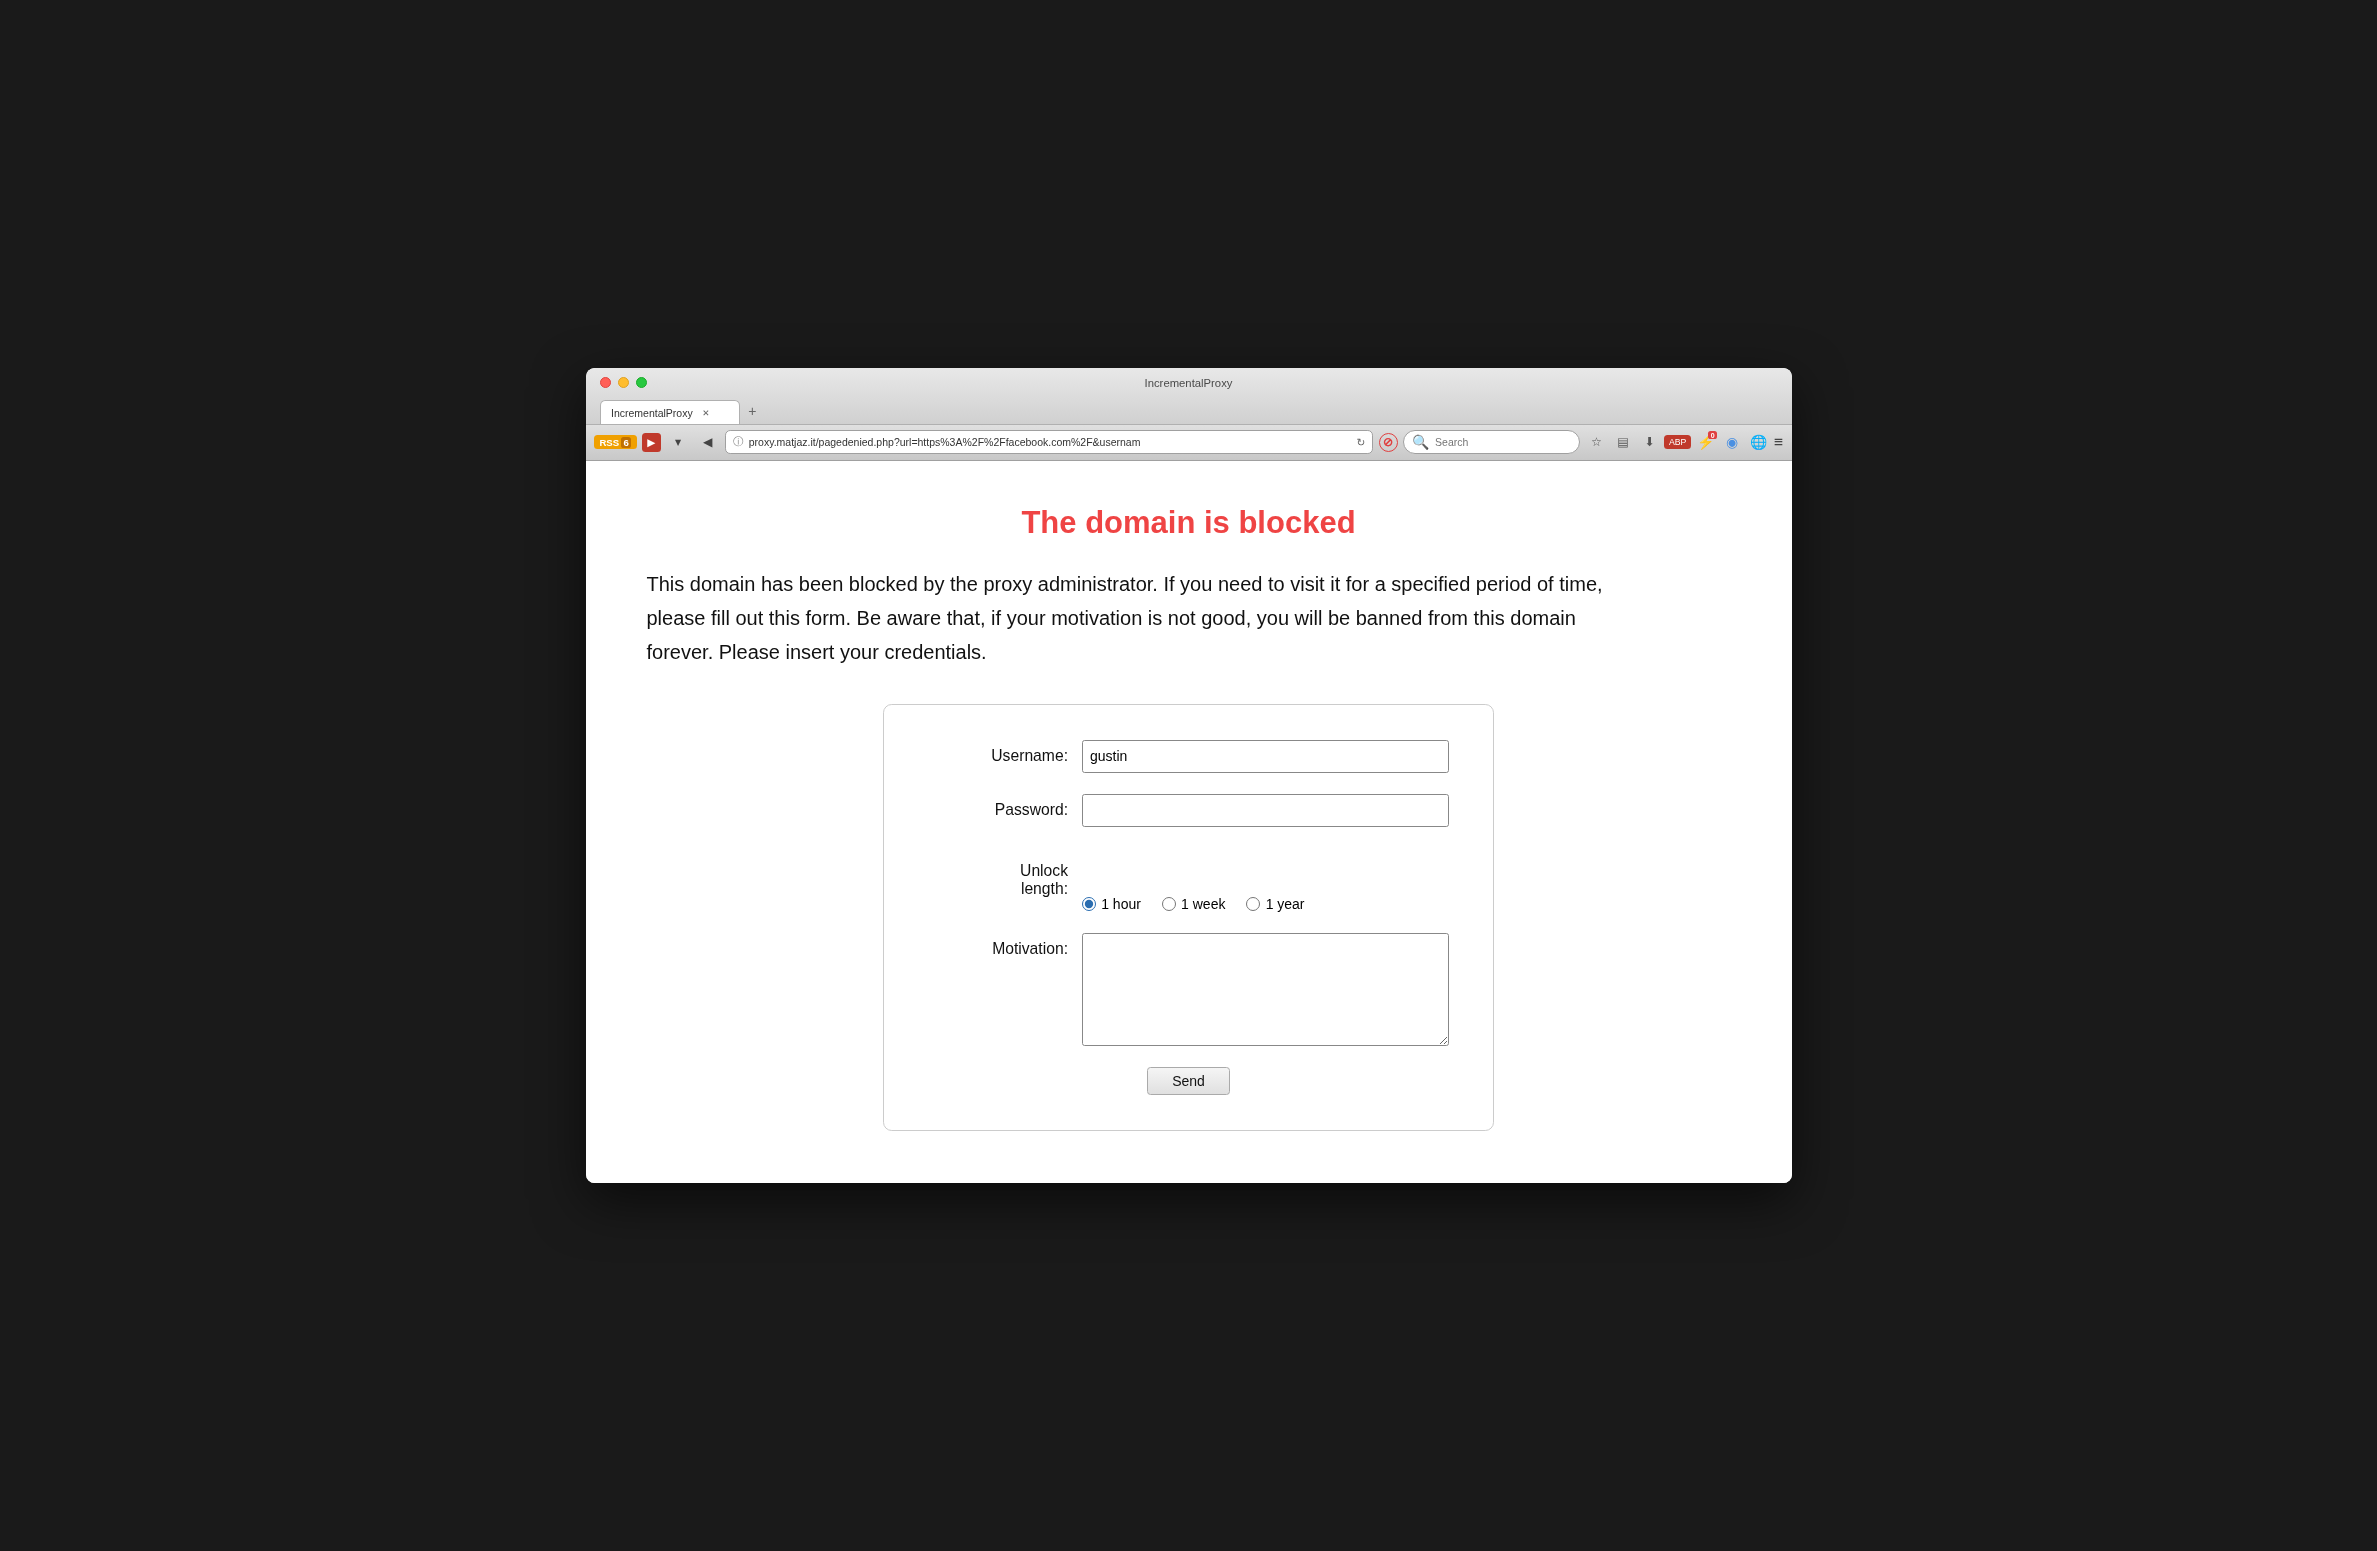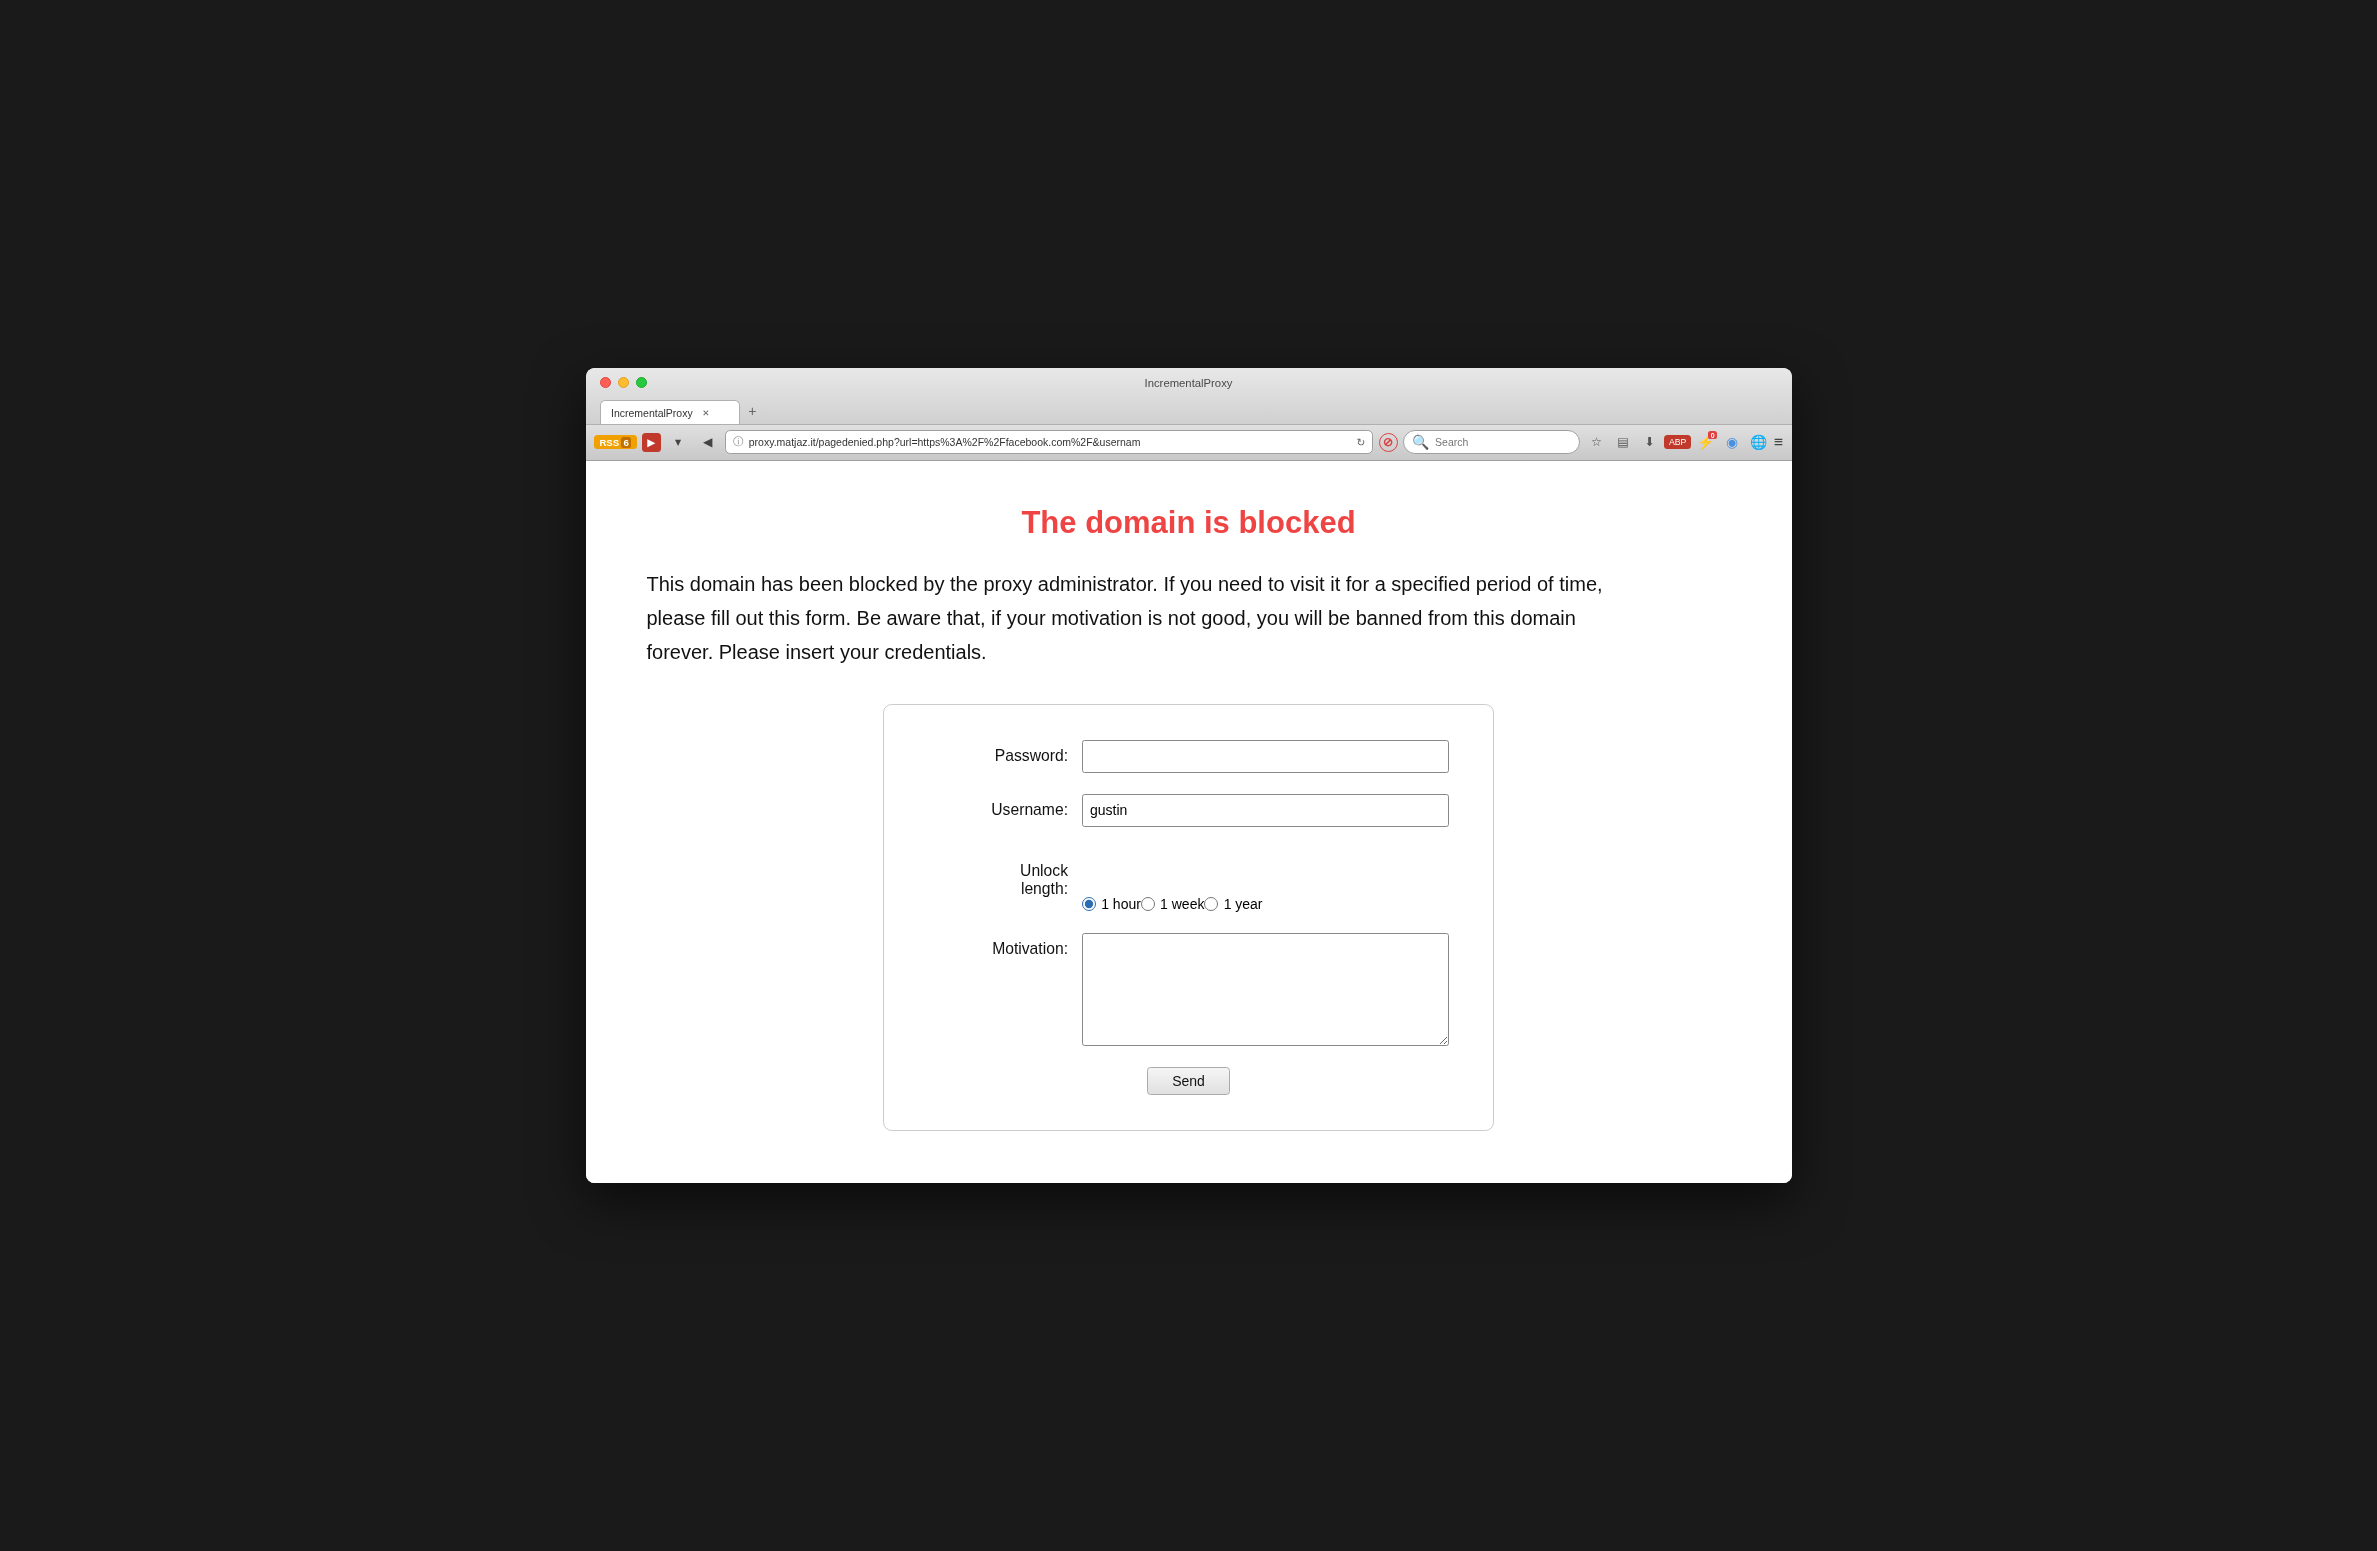--- a/index.html
+++ b/index.html
@@ -302,20 +302,21 @@
       border: 0.9px solid #888;
       border-radius: 2.6px;
       padding: 0 7px;
       font-size: 14px;
       outline: none;
     }
 
     .radio-group {
       display: flex;
       align-items: center;
+      gap: 21px;
       margin-top: 48px;
     }
 
     .radio-option {
       display: flex;
       align-items: center;
       gap: 5.2px;
       font-size: 14px;
       cursor: pointer;
     }
@@ -457,27 +458,27 @@
 
   <div class="page-content">
 
     <h1 class="page-title">The domain is blocked</h1>
 
     <p class="page-description">This domain has been blocked by the proxy administrator. If you need to visit it for a specified period of time, please fill out this form. Be aware that, if your motivation is not good, you will be banned from this domain forever. Please insert your credentials.</p>
 
     <div class="form-container">
 
       <div class="form-row">
+        <label class="form-label">Username:</label>
+        <input class="form-input" type="text" value="gustin" style="">
+      </div>
+
+      <div class="form-row">
         <label class="form-label">Password:</label>
         <input class="form-input" type="password" value="" style="">
-      </div>
-
-      <div class="form-row">
-        <label class="form-label">Username:</label>
-        <input class="form-input" type="text" value="gustin" style="">
       </div>
 
 
       <div class="form-row">
         <label class="form-label" style="white-space: pre-line;">Unlock
 length:</label>
         <div class="radio-group">
           <label class="radio-option">
             <input type="radio" name="unlock" value="1hour" checked="" style="">
             <span>1 hour</span>

